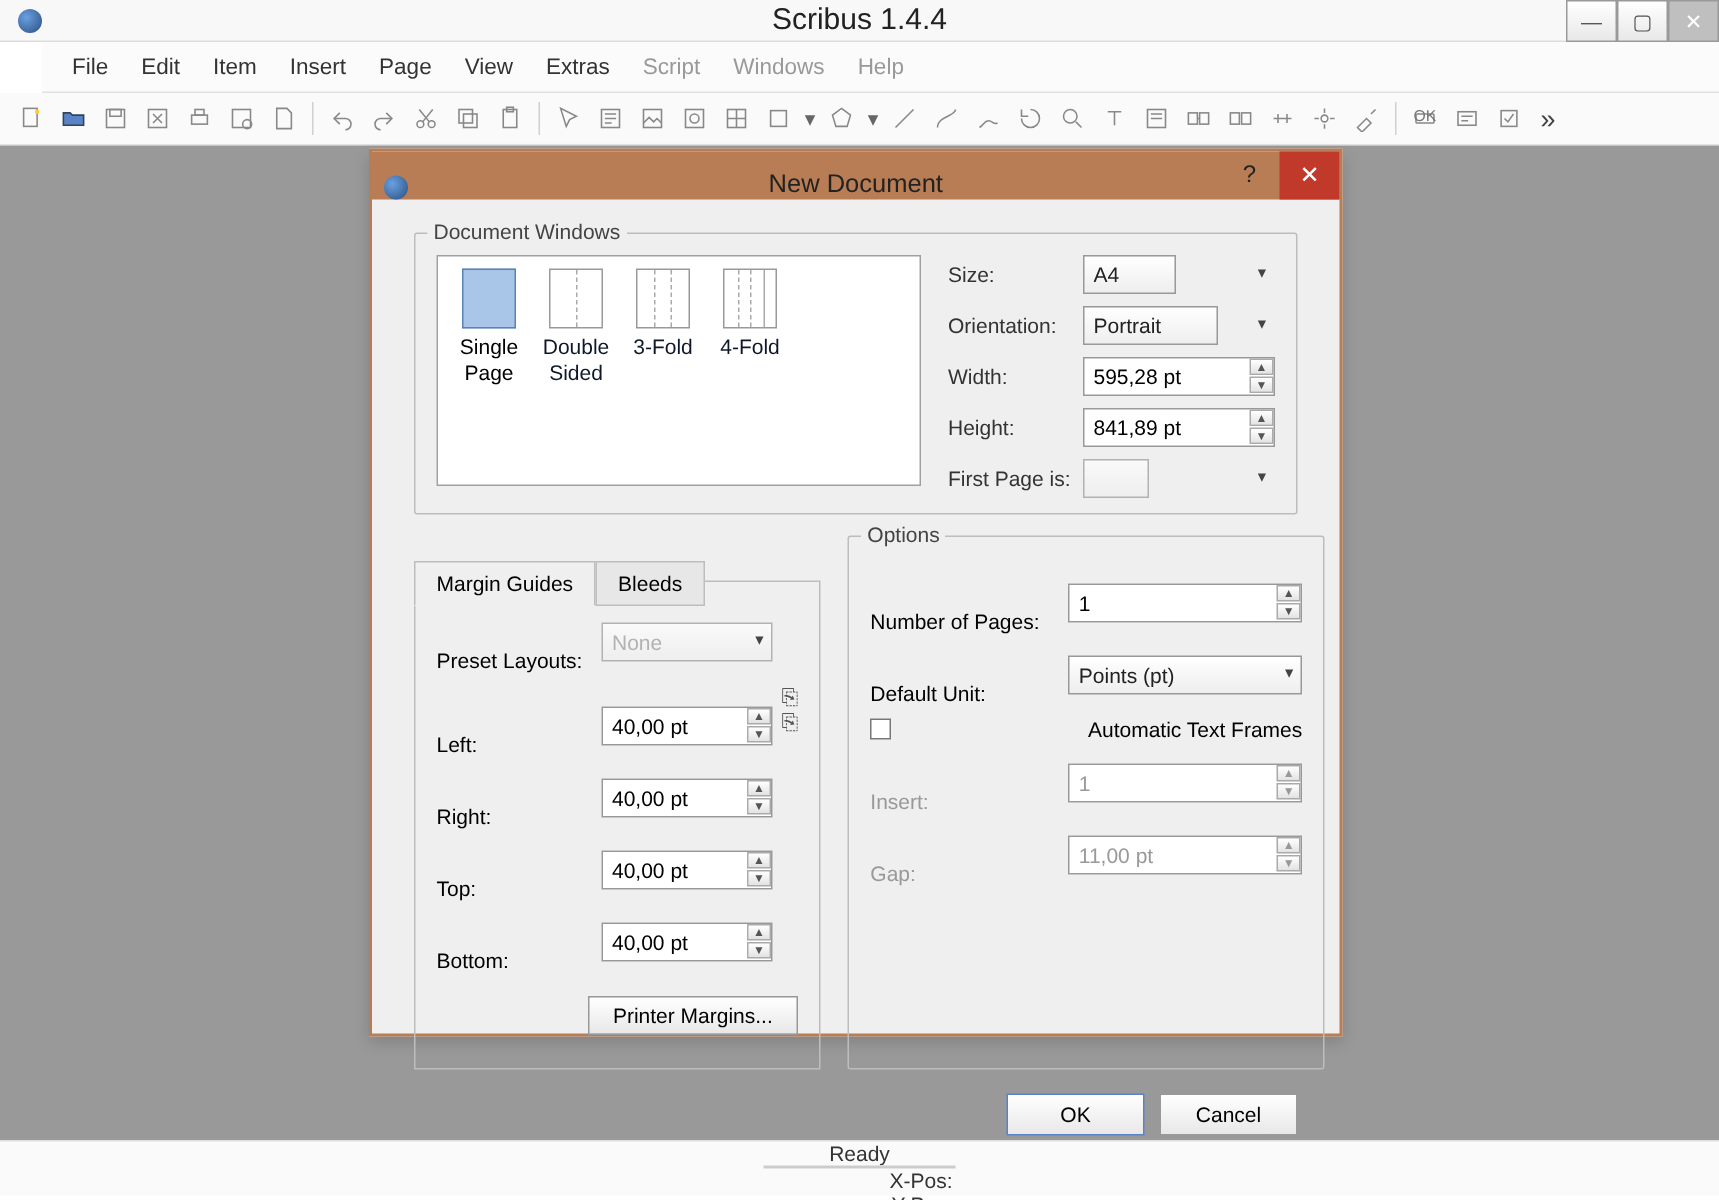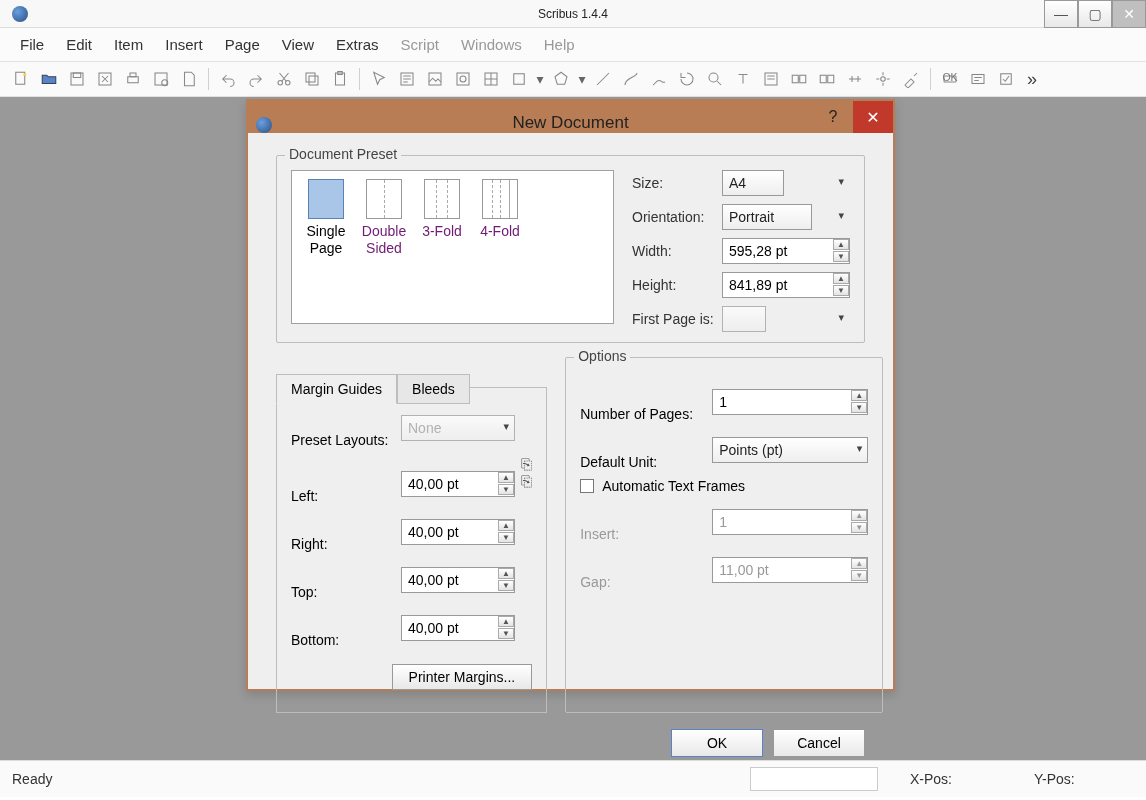--- a/index.html
+++ b/index.html
@@ -1,47 +1,47 @@
 <!DOCTYPE html>
 <html><head>
 <meta charset="utf-8">
 <style>
   * { box-sizing: border-box; font-family: "Segoe UI", Tahoma, sans-serif; font-size: 14px; }
   html, body { margin: 0; padding: 0; width: 1146px; height: 800px; overflow: hidden; background: #fff; }
   .titlebar { display: flex; align-items: center; height: 28px; background: #f8f8f8; border-bottom: 1px solid #ddd; position: relative; }
   .titlebar .app-icon { width: 16px; height: 16px; margin: 0 8px 0 12px; border-radius: 50%; background: radial-gradient(circle at 35% 35%, #6aa0e0, #2a4d80); }
-  .titlebar .title { position: absolute; left: 50%; transform: translateX(-50%); font-size: 12px; color: #222; }
+  .titlebar .title { position: absolute; left: 50%; transform: translateX(-50%); font-size: 20px; color: #222; }
   .winctrls { position: absolute; right: 0; top: 0; display: flex; }
   .winctrls .btn { width: 32px; height: 28px; display: flex; align-items: center; justify-content: center; color: #555; font-size: 14px; }
   .winctrls .btn.close { background: #bfbfbf; color: #fff; }
-  .menubar { display: flex; gap: 2px; padding: 4px 10px; border-bottom: 1px solid #e2e2e2; background: #fbfbfb; }
+  .menubar { display: flex; gap: 2px; padding: 4px 10px; border-bottom: 1px solid #e2e2e2; background: #fbfbfb; margin-left: 28px; }
   .menubar .mitem { padding: 4px 10px; color: #333; font-size: 15px; }
   .menubar .mitem.disabled { color: #a9a9a9; }
   .toolbar { display: flex; align-items: center; padding: 4px 8px; border-bottom: 1px solid #e2e2e2; background: #fafafa; gap: 2px; }
   .toolbar .tb { width: 26px; height: 26px; display:flex; align-items:center; justify-content:center; color:#666; border:1px solid transparent; }
   .toolbar .tb svg { width:18px; height:18px; stroke:#888; fill:none; stroke-width:1.4; }
   .toolbar .sep { width:1px; height:22px; background:#d0d0d0; margin:0 4px; }
   .canvas { position: relative; background: #999; height: 663px; }
-  .statusbar { display:flex; align-items:center; height:37px; padding:0 12px; border-top:1px solid #ddd; background:#fafafa; font-size:14px; color:#333; }
+  .statusbar { display:flex; align-items:center; height:37px; padding:0 12px; border-top:1px solid #ddd; background:#fafafa; font-size:14px; color:#333;flex-direction:column; }
   .statusbar .spacer { flex:1; }
   .statusbar .field { border:1px solid #ccc; background:#fff; width:128px; height:24px; margin:0 8px; }
-  .statusbar .lbl { margin-left:24px; width:100px; }
+  .statusbar .lbl { margin-left:24px; width:100px;text-align:right; }
   .dialog { position:absolute; left:246px; top:2px; width:649px; height:592px; background:#efefef; border:2px solid #b87d54; box-shadow:0 4px 10px rgba(0,0,0,.15); }
   .dlg-titlebar { height:32px; background:#b87d54; display:flex; align-items:flex-end; position:relative; }
   .dlg-titlebar .dlg-icon { width:16px; height:16px; margin:0 8px; border-radius:50%; background: radial-gradient(circle at 35% 35%, #6aa0e0, #2a4d80); }
   .dlg-titlebar .dlg-title { position:absolute; left:50%; transform:translateX(-50%); font-size:17px; color:#222; }
   .dlg-ctrls { position:absolute; right:0; top:0; display:flex; }
   .dlg-ctrls .dbtn { width:40px; height:32px; display:flex; align-items:center; justify-content:center; color:#222; font-size:16px; }
   .dlg-ctrls .dbtn.close { background:#c0392b; color:#fff; font-size:16px; }
   .dlg-body { padding:22px 28px 12px; }
   .groupbox { border:1px solid #bdbdbd; border-radius:2px; position:relative; margin-bottom:14px; }
   .groupbox .legend { position:absolute; top:-10px; left:8px; background:#efefef; padding:0 4px; font-size:14px; color:#444; }
   .doclayout-row { display:flex; padding:14px 14px 10px; gap:18px; }
   .layout-list { border:1px solid #a0a0a0; background:#fff; width:334px; height:154px; display:flex; align-items:flex-start; padding:6px; gap:2px; }
-  .litem { text-align:center; width:56px; line-height:1.2; font-size:14px; color:#701a75; }
+  .litem { text-align:center; width:56px; line-height:1.2; font-size:14px; color:#0f172a; }
   .litem .ico { width:36px; height:40px; margin:2px auto 4px; border:1px solid #999; background:#fff; }
   .litem.selected .ico { background:#a9c6e8; border:1px solid #5a83b5; }
   .litem.selected { color:#000; }
   .litem .ico.dbl { position:relative; }
   .litem .ico.dbl::after { content:""; position:absolute; left:50%; top:0; bottom:0; border-left:1px dashed #aaa; }
   .litem .ico.fold3::before, .litem .ico.fold3::after,
   .litem .ico.fold4::before, .litem .ico.fold4::after { content:""; position:absolute; top:0; bottom:0; border-left:1px dashed #aaa; }
   .litem .ico.fold3 { position:relative; }
   .litem .ico.fold3::before { left:33%; } .litem .ico.fold3::after { left:66%; }
   .litem .ico.fold4 { position:relative; }
@@ -62,21 +62,21 @@
   .tabs .tab.active { background:#efefef; border-bottom:1px solid #efefef; }
   .tabbody { border:1px solid #bdbdbd; padding:12px 14px 14px; }
   .formrow { display:flex; align-items:center; gap:10px; margin:8px 0; }
   .formrow label { width:100px;margin-top:24px; }
   .formrow .spin { width:114px; }
   .linkicons { display:flex; flex-direction:column; gap:6px; margin-left:6px; font-size:14px; color:#555; }
   .btn { padding:4px 16px; border:1px solid #999; background:linear-gradient(#fff,#e8e8e8); font-size:14px; }
   .btn.primary { border:1px solid #5a83c7; }
   .dlgbtns { display:flex; justify-content:flex-end; gap:10px; margin-top:16px; }
   .dlgbtns .btn { width:92px; height:28px; }
-  .chk { display:flex; align-items:center; gap:8px; margin:8px 0; }
+  .chk { display:flex; align-items:center; gap:8px; margin:8px 0;justify-content:space-between; }
   .chk .box { width:14px; height:14px; border:1px solid #777; background:#fff; }
   .overflow { font-size:18px; color:#444; margin-left:6px; }
 </style>
 </head>
 <body>
 
 <div class="titlebar">
   <div class="app-icon"></div>
   <div class="title">Scribus 1.4.4</div>
   <div class="winctrls">
@@ -307,21 +307,21 @@
     <div class="dlg-titlebar">
       <div class="dlg-icon"></div>
       <div class="dlg-title">New Document</div>
       <div class="dlg-ctrls">
         <div class="dbtn">?</div>
         <div class="dbtn close">✕</div>
       </div>
     </div>
     <div class="dlg-body">
       <div class="groupbox">
-        <div class="legend">Document Preset</div>
+        <div class="legend">Document Windows</div>
         <div class="doclayout-row">
           <div class="layout-list">
             <div class="litem selected">
                 <div class="ico"></div>
                 <div>Single Page</div>
               </div>
             <div class="litem">
                 <div class="ico dbl"></div>
                 <div>Double Sided</div>
               </div>

